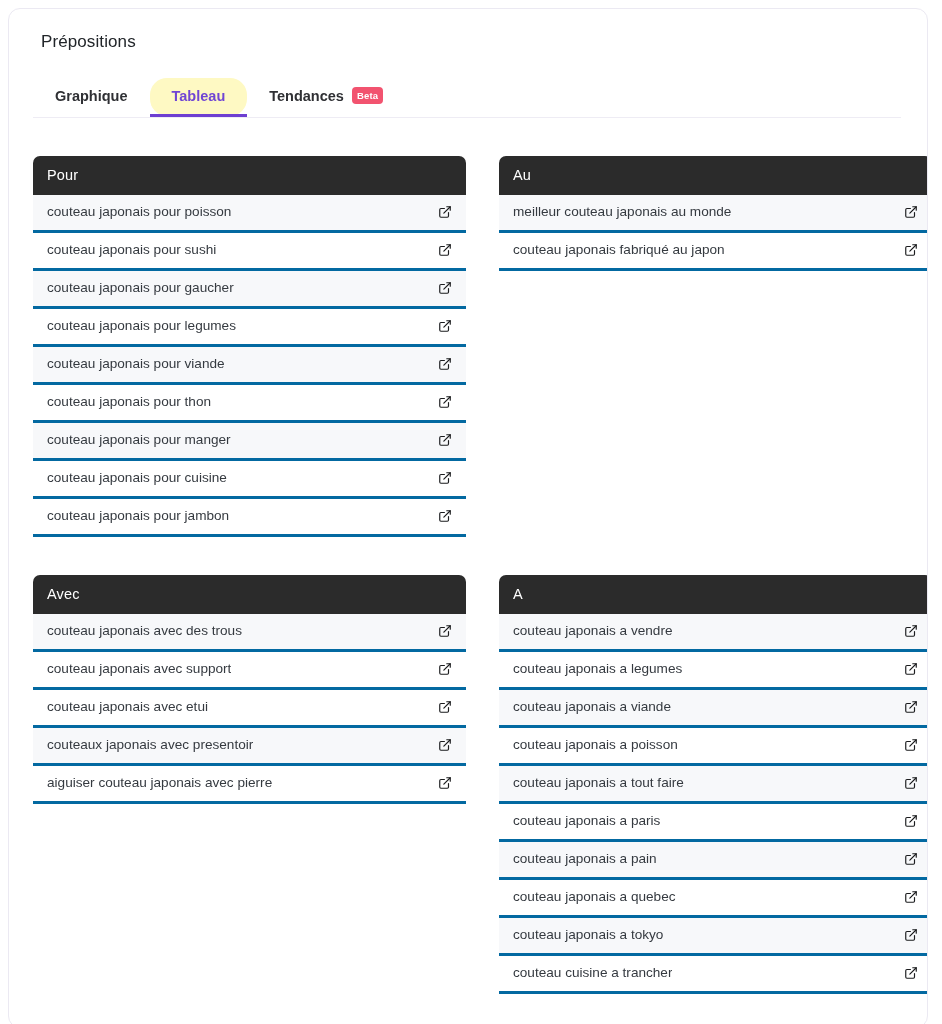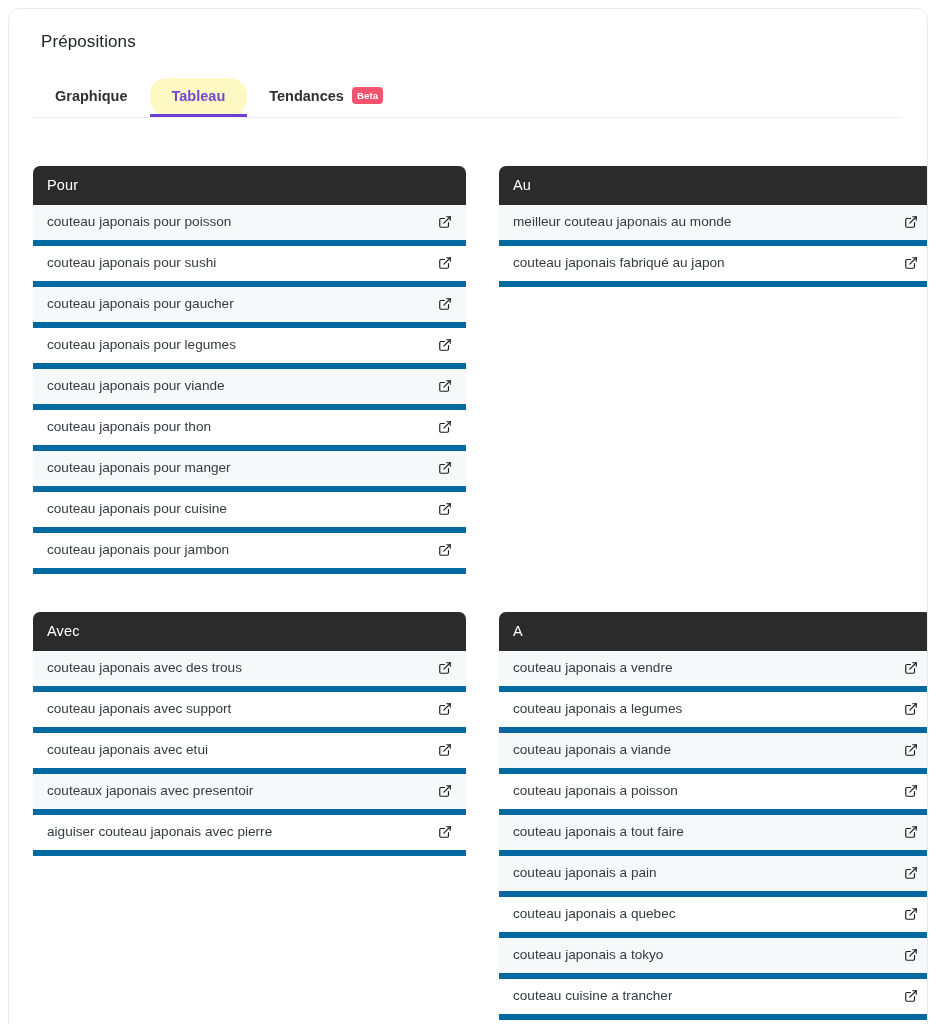--- a/index.html
+++ b/index.html
@@ -80,21 +80,21 @@
     line-height: 1;
     padding: 3.5px 5px 3.5px 5px;
     border-radius: 4px;
     letter-spacing: 0.2px;
     position: relative;
     top: -1px;
   }
 
   
   .grid {
-    margin-top: 48px;
+    margin-top: 38px;
     margin-left: 4px;
     margin-right: 4px;
     display: grid;
     grid-template-columns: 433px 433px;
     column-gap: 33px;
     row-gap: 38px;
   }
   .tbl { width: 433px; }
   .tbl-head {
     background: #2b2b2b;
@@ -105,21 +105,21 @@
     border-radius: 7px 7px 0 0;
     letter-spacing: 0.15px;
   }
   .rows { }
   .row {
     display: flex;
     align-items: center;
     justify-content: space-between;
     padding: 9px 14px 9px 14px;
     min-height: 35.5px;
-    border-bottom: 6px solid #0369a1;
+    border-bottom: 3px solid #0369a1;
     background: #ffffff;
     cursor: pointer;
   }
   .row.alt { background: #f7f8fa; }
   .row-label {
     font-size: 13.6px;
     color: #353a40;
     line-height: 1.25;
     white-space: nowrap;
     overflow: hidden;
@@ -377,20 +377,30 @@
             <div class="row alt">
               <span class="row-label">couteau japonais a tout faire</span>
               <span class="ext">
                 <svg viewBox="0 0 24 24" fill="none" stroke="currentColor" stroke-width="2" stroke-linecap="round" stroke-linejoin="round">
                   <path d="M18 13v6a2 2 0 0 1-2 2H5a2 2 0 0 1-2-2V8a2 2 0 0 1 2-2h6"></path>
                   <polyline points="15 3 21 3 21 9"></polyline>
                   <line x1="10" y1="14" x2="21" y2="3"></line>
                 </svg>
               </span>
             </div>
+            <div class="row">
+              <span class="row-label">couteau japonais a paris</span>
+              <span class="ext">
+                <svg viewBox="0 0 24 24" fill="none" stroke="currentColor" stroke-width="2" stroke-linecap="round" stroke-linejoin="round">
+                  <path d="M18 13v6a2 2 0 0 1-2 2H5a2 2 0 0 1-2-2V8a2 2 0 0 1 2-2h6"></path>
+                  <polyline points="15 3 21 3 21 9"></polyline>
+                  <line x1="10" y1="14" x2="21" y2="3"></line>
+                </svg>
+              </span>
+            </div>
             <div class="row alt">
               <span class="row-label">couteau japonais a pain</span>
               <span class="ext">
                 <svg viewBox="0 0 24 24" fill="none" stroke="currentColor" stroke-width="2" stroke-linecap="round" stroke-linejoin="round">
                   <path d="M18 13v6a2 2 0 0 1-2 2H5a2 2 0 0 1-2-2V8a2 2 0 0 1 2-2h6"></path>
                   <polyline points="15 3 21 3 21 9"></polyline>
                   <line x1="10" y1="14" x2="21" y2="3"></line>
                 </svg>
               </span>
             </div>

